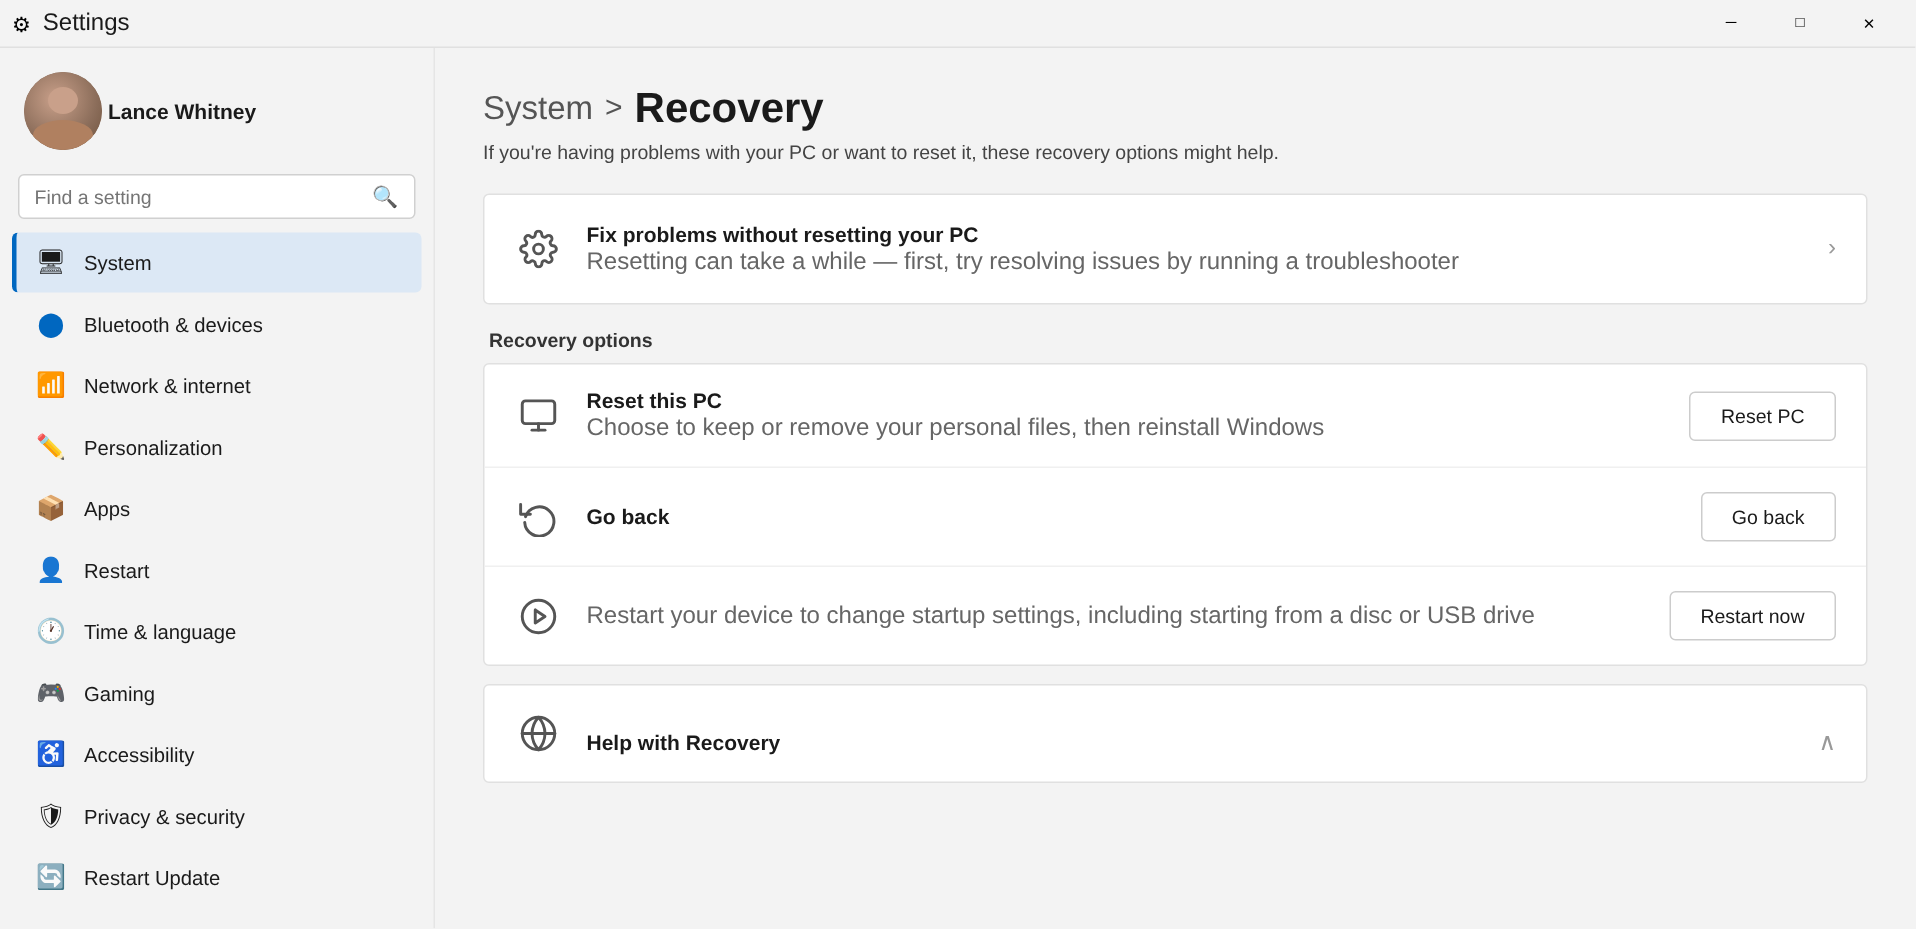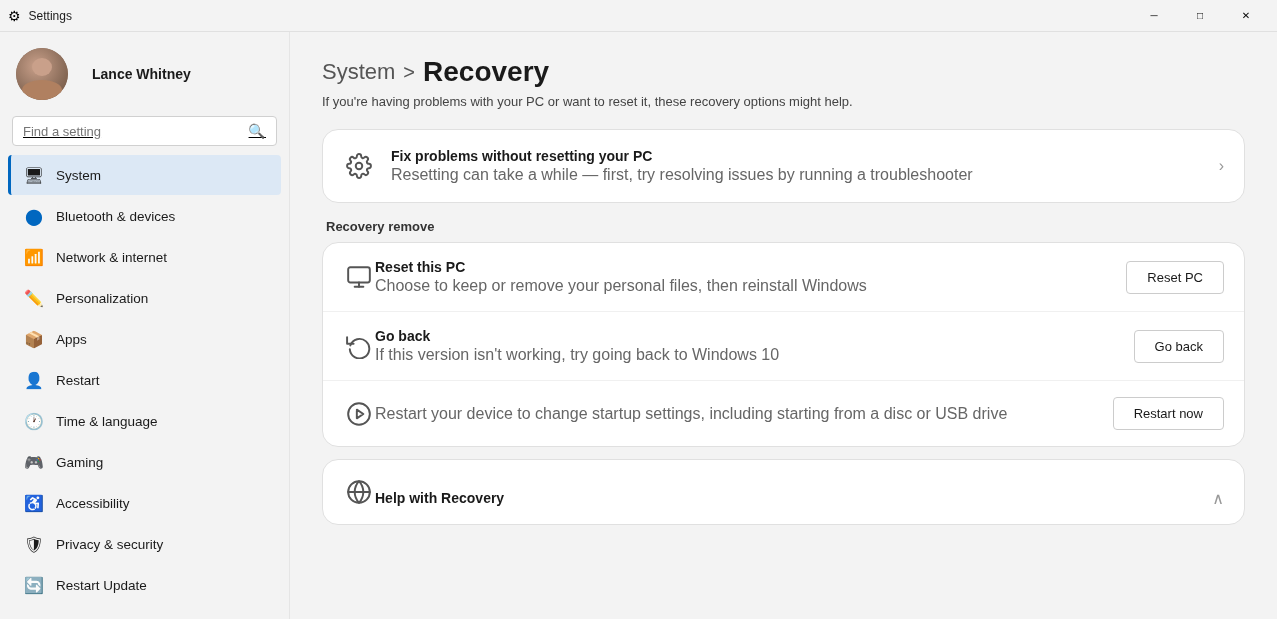--- a/index.html
+++ b/index.html
@@ -5,37 +5,37 @@
     * { box-sizing: border-box; margin: 0; padding: 0; }
     body { font-family: 'Segoe UI', sans-serif; background: #f3f3f3; display: flex; flex-direction: column; height: 619px; width: 1277px; overflow: hidden; }
 
     
     .titlebar {
       display: flex; align-items: center; justify-content: space-between;
       height: 32px; background: #f3f3f3; padding: 0 8px;
       border-bottom: 1px solid #e0e0e0;
     }
     .titlebar-left { display: flex; align-items: center; gap: 8px; }
-    .titlebar-title { font-size: 12px; color: #1a1a1a; }
+    .titlebar-title { font-size: 16px; color: #1a1a1a; }
     .titlebar-controls { display: flex; }
     .titlebar-btn {
       width: 46px; height: 32px; display: flex; align-items: center; justify-content: center;
       font-size: 10px; cursor: pointer; border: none; background: transparent;
     }
 
     
     .app-body { display: flex; flex: 1; overflow: hidden; }
 
     
     .sidebar {
       width: 290px; background: #f3f3f3; display: flex; flex-direction: column;
       border-right: 1px solid #e5e5e5; overflow-y: auto; flex-shrink: 0;
     }
     .user-profile {
-      display: flex; align-items: center; gap: 24px; padding: 16px 16px 12px 16px;
+      display: flex; align-items: center; gap: 4px; padding: 16px 16px 12px 16px;
     }
     .avatar {
       width: 52px; height: 52px; border-radius: 50%; background: #8B6D5A;
       overflow: hidden; flex-shrink: 0; display: flex; align-items: center; justify-content: center;
       font-size: 22px; color: #c9a08a;
     }
     .avatar-img {
       width: 100%; height: 100%; border-radius: 50%;
       background: radial-gradient(circle at 40% 35%, #c9a08a 0%, #8B6D5A 60%, #6b4f3a 100%);
       position: relative;
@@ -51,21 +51,21 @@
       position: absolute; bottom: 0; left: 6px;
       width: 40px; height: 20px; border-radius: 50% 50% 0 0;
       background: #b08060;
     }
     .user-name { font-size: 14px; font-weight: 600; color: #1a1a1a; }
 
     .search-box {
       margin: 4px 12px 8px 12px;
       display: flex; align-items: center;
       background: white; border: 1px solid #d0d0d0; border-radius: 4px;
-      padding: 6px 10px; gap: 8px; text-decoration: underline;
+      padding: 6px 10px; gap: 8px;
     }
     .search-box input {
       border: none; outline: none; font-size: 13px; background: transparent;
       flex: 1; color: #555;
     }
     .search-icon { color: #666; font-size: 14px; }
 
     .nav-item {
       display: flex; align-items: center; gap: 12px;
       padding: 10px 16px; cursor: pointer; border-radius: 4px; margin: 1px 8px;
@@ -77,27 +77,27 @@
     
     .main-content { flex: 1; overflow-y: auto; background: #f3f3f3; padding: 24px 32px; }
 
     .breadcrumb { display: flex; align-items: center; gap: 8px; margin-bottom: 6px; }
     .breadcrumb-system { font-size: 22px; color: #555; font-weight: 400; }
     .breadcrumb-sep { font-size: 20px; color: #555; }
     .breadcrumb-current { font-size: 28px; font-weight: 700; color: #1a1a1a; }
     .subtitle { font-size: 13px; color: #444; margin-bottom: 20px; }
 
     .card {
-      background: white; border-radius: 16px; margin-bottom: 12px;
+      background: white; border-radius: 4px; margin-bottom: 12px;
       border: 1px solid #e0e0e0; overflow: hidden;
     }
 
     .card-row {
       display: flex; align-items: center; padding: 16px 20px;
-      border-bottom: 1px solid #f0f0f0; 
+      border-bottom: 1px solid #f0f0f0; gap: 16px;
     }
     .card-row:last-child { border-bottom: none; }
 
     .card-icon { width: 32px; height: 32px; flex-shrink: 0; display: flex; align-items: center; justify-content: center; font-size: 20px; color: #444; }
     .card-text { flex: 1; }
     .card-title { font-size: 14px; font-weight: 600; color: #1a1a1a; margin-bottom: 2px; }
     .card-desc { font-size: 16px; color: #666; }
 
     .card-action { margin-left: auto; padding-left: 36px; }
     .action-btn {
@@ -212,21 +212,21 @@
           </svg>
         </div>
         <div class="card-text">
           <div class="card-title">Fix problems without resetting your PC</div>
           <div class="card-desc">Resetting can take a while — first, try resolving issues by running a troubleshooter</div>
         </div>
         <span class="chevron-right">›</span>
       </div>
     </div>
 
-    <div class="section-header">Recovery remove</div>
+    <div class="section-header">Recovery options</div>
 
     <div class="card">
 
       <div class="card-row">
         <div class="card-icon">
           <svg width="26" height="26" viewBox="0 0 24 24" fill="none" stroke="#555" stroke-width="1.8" stroke-linecap="round" stroke-linejoin="round">
             <rect x="2" y="3" width="20" height="14" rx="2" ry="2"></rect>
             <line x1="8" y1="21" x2="16" y2="21"></line>
             <line x1="12" y1="17" x2="12" y2="21"></line>
           </svg>
@@ -242,21 +242,20 @@
 
       <div class="card-row">
         <div class="card-icon">
           <svg width="26" height="26" viewBox="0 0 24 24" fill="none" stroke="#555" stroke-width="1.8" stroke-linecap="round" stroke-linejoin="round">
             <polyline points="1 4 1 10 7 10"></polyline>
             <path d="M3.51 15a9 9 0 1 0 .49-3.51"></path>
           </svg>
         </div>
         <div class="card-text">
           <div class="card-title">Go back</div>
-          <div class="card-desc">If this version isn't working, try going back to Windows 10</div>
         </div>
         <div class="card-action">
           <button class="action-btn">Go back</button>
         </div>
       </div>
 
       <div class="card-row">
         <div class="card-icon">
           <svg width="26" height="26" viewBox="0 0 24 24" fill="none" stroke="#555" stroke-width="1.8" stroke-linecap="round" stroke-linejoin="round">
             <circle cx="12" cy="12" r="10"></circle>

